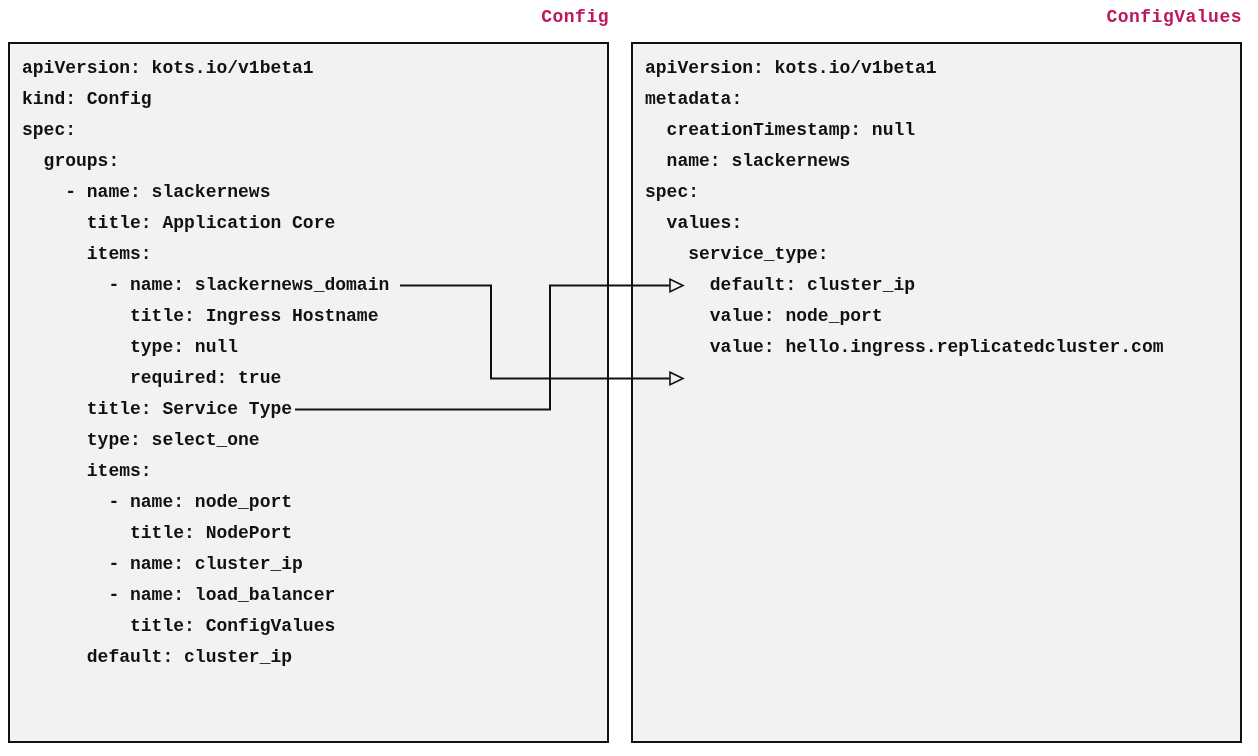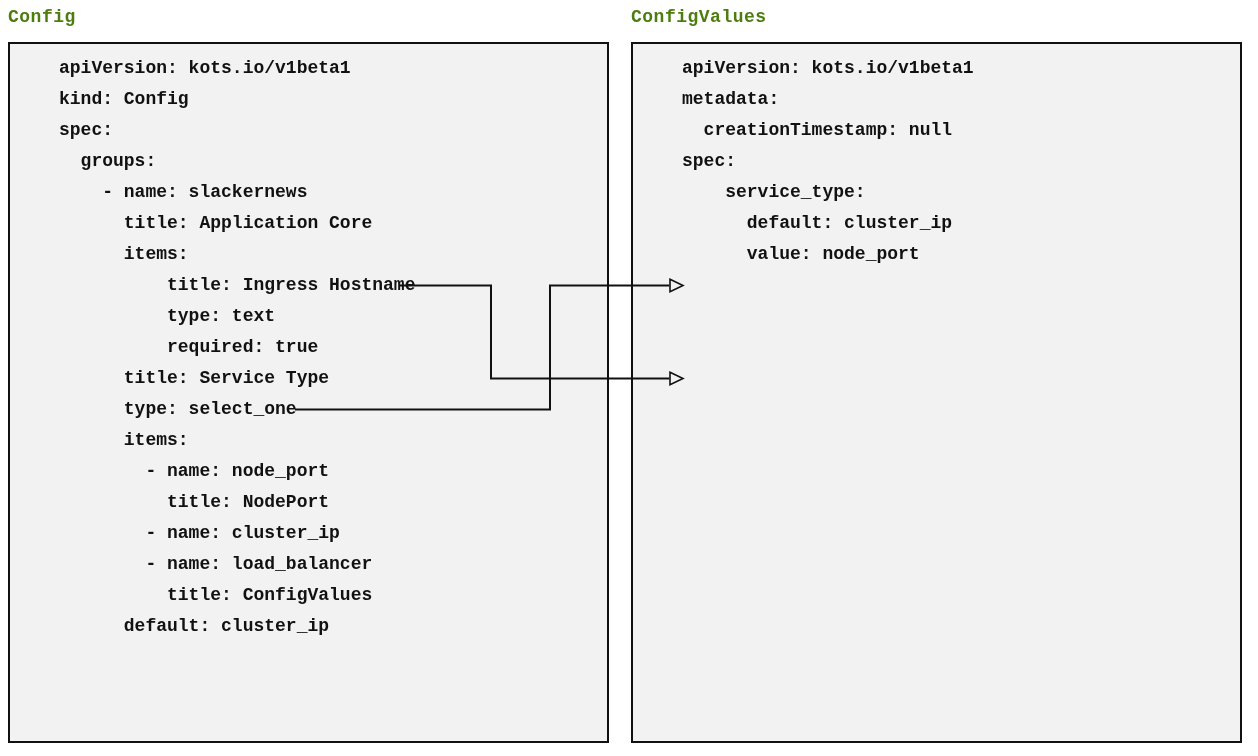--- a/index.html
+++ b/index.html
@@ -9,32 +9,31 @@
     font-family: "Liberation Mono", monospace;
     position: relative;
     overflow: hidden;
   }
   .panel-title {
     position: absolute;
     top: 7px;
     font-weight: bold;
     font-size: 18px;
     letter-spacing: 0.5px;
-    color: #4d7c0f;
-    text-align: left;
+    color: #be185d;
+    text-align: right;
   }
   #config-title   { left: 8px;   width: 601px; }
   #values-title   { left: 631px; width: 611px; }
   .code-box {
     position: absolute;
     top: 42px;
     height: 701px;
     background: #f2f2f2;
     border: 2px solid #111111;
-    padding-left: 37px;
   }
   #config-box { left: 8px;   width: 601px; }
   #values-box { left: 631px; width: 611px; }
   .code {
     padding: 9px 0 0 12px;
     font-weight: bold;
     font-size: 18px;
     line-height: 31px;
     color: #111111;
   }
@@ -55,44 +54,48 @@
 
 <div class="code-box" id="config-box">
   <div class="code">
       <div class="code-line">apiVersion: kots.io/v1beta1</div>
       <div class="code-line">kind: Config</div>
       <div class="code-line">spec:</div>
       <div class="code-line">  groups:</div>
       <div class="code-line">    - name: slackernews</div>
       <div class="code-line">      title: Application Core</div>
       <div class="code-line">      items:</div>
+      <div class="code-line">        - name: slackernews_domain</div>
       <div class="code-line">          title: Ingress Hostname</div>
-      <div class="code-line">          type: text</div>
+      <div class="code-line">          type: null</div>
       <div class="code-line">          required: true</div>
       <div class="code-line">      title: Service Type</div>
       <div class="code-line">      type: select_one</div>
       <div class="code-line">      items:</div>
       <div class="code-line">        - name: node_port</div>
       <div class="code-line">          title: NodePort</div>
       <div class="code-line">        - name: cluster_ip</div>
       <div class="code-line">        - name: load_balancer</div>
       <div class="code-line">          title: ConfigValues</div>
       <div class="code-line">      default: cluster_ip</div>
     </div>
 </div>
 
 <div class="code-box" id="values-box">
   <div class="code">
       <div class="code-line">apiVersion: kots.io/v1beta1</div>
       <div class="code-line">metadata:</div>
       <div class="code-line">  creationTimestamp: null</div>
+      <div class="code-line">  name: slackernews</div>
       <div class="code-line">spec:</div>
+      <div class="code-line">  values:</div>
       <div class="code-line">    service_type:</div>
       <div class="code-line">      default: cluster_ip</div>
       <div class="code-line">      value: node_port</div>
+      <div class="code-line">      value: hello.ingress.replicatedcluster.com</div>
     </div>
 </div>
 
 <svg class="arrows" viewBox="0 0 1258 756">
 
   <g>
     <polyline points="400,285.5 491,285.5 491,378.5 669.5,378.5" fill="none" stroke="#111111" stroke-width="2"></polyline>
     <polygon points="670,372.2 683,378.5 670,384.8" fill="#f2f2f2" stroke="#111111" stroke-width="1.6" stroke-linejoin="miter"></polygon>
   </g>
 

